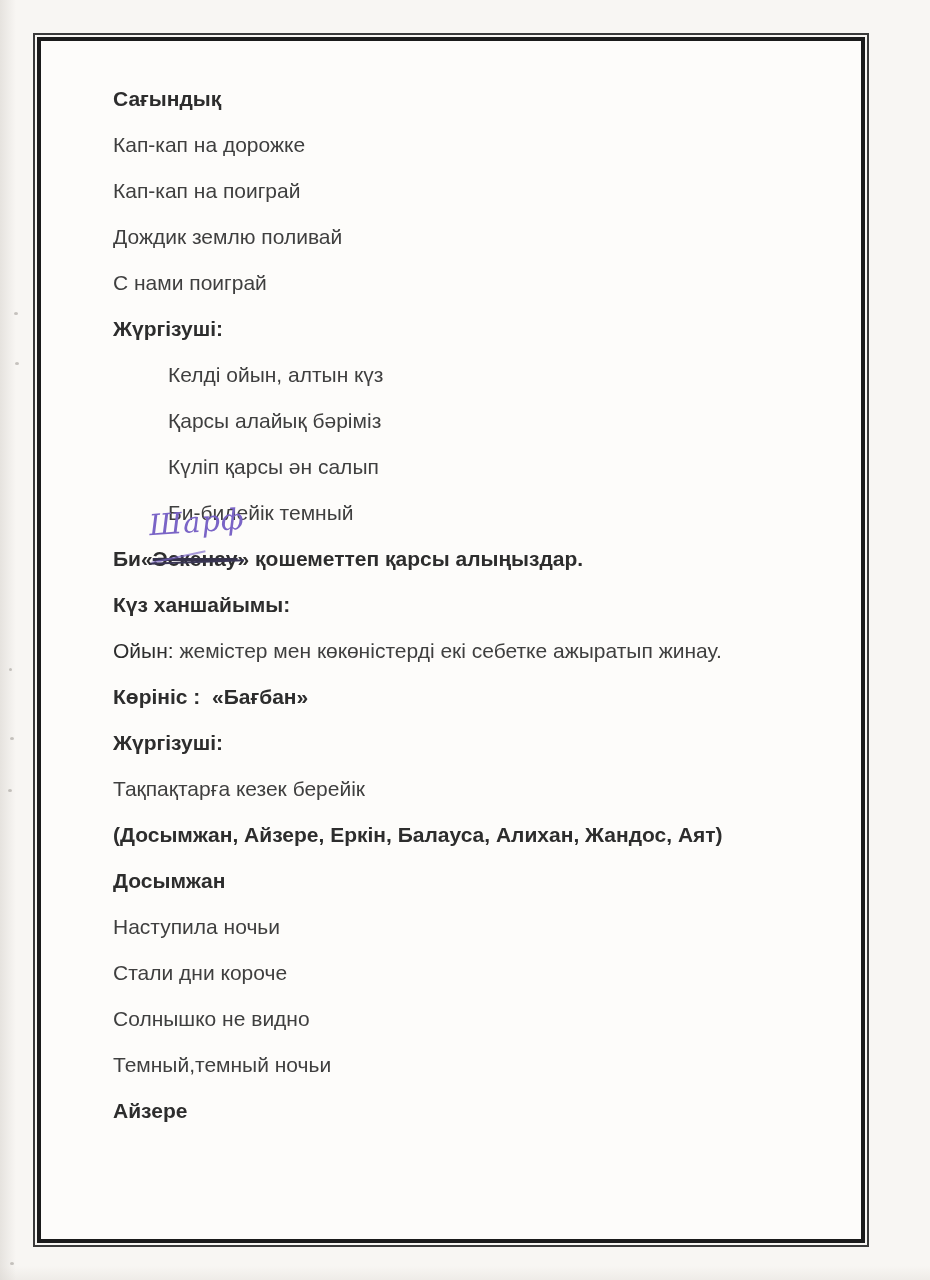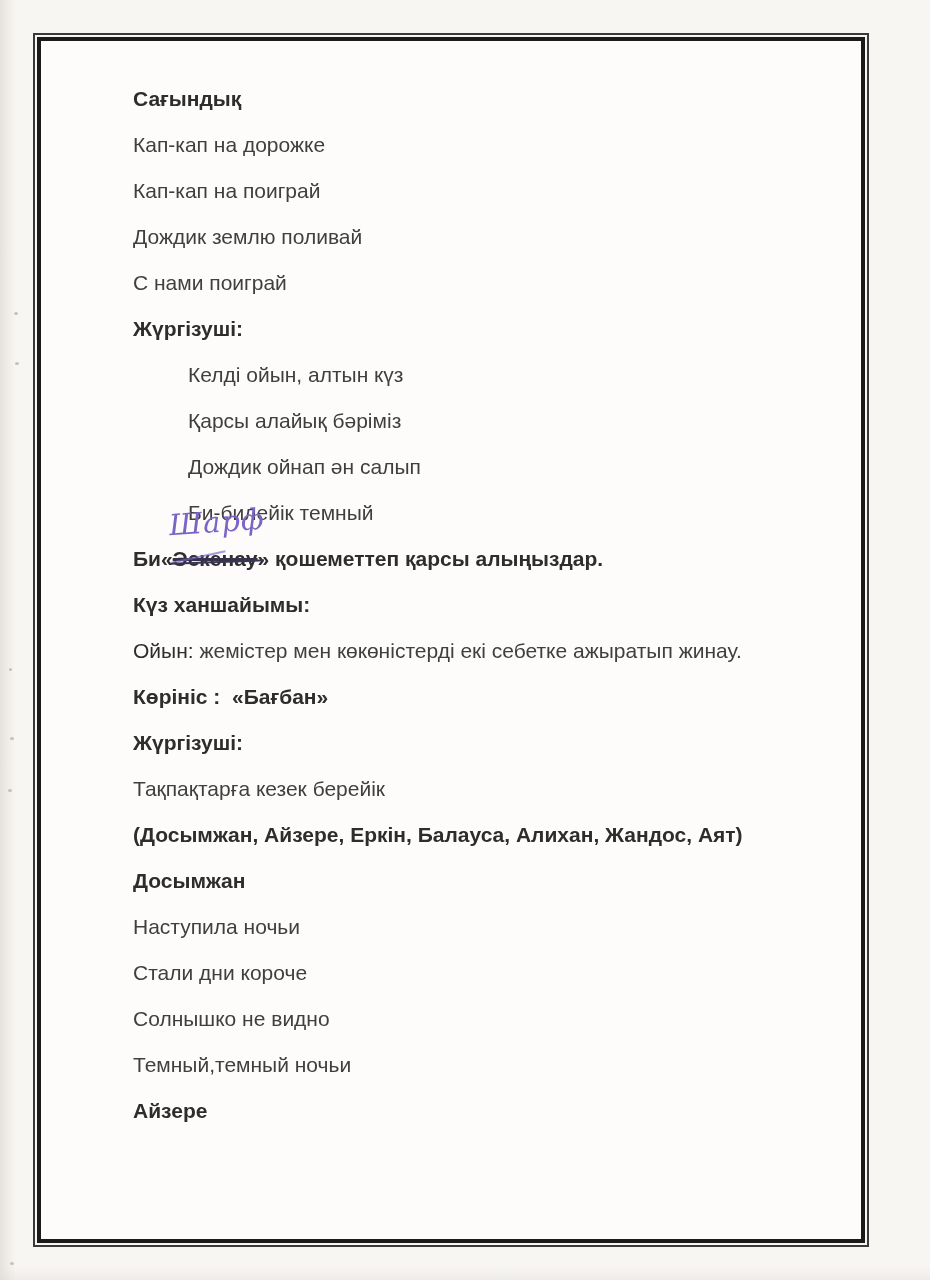--- a/index.html
+++ b/index.html
@@ -37,21 +37,21 @@
     border:2px solid var(--frame-thin);
     background:transparent;
   }
   .frame-inner{
     position:absolute;inset:2px;
     border:4px solid var(--frame);
     background:var(--inner-paper);
   }
   .content{
     position:absolute;inset:0;
-    padding:44px 28px 0 92px;
+    padding:44px 28px 0 72px;
     color:var(--text);
   }
   p.line{
     margin:0 0 19px 0;
     font-size:21px;
     line-height:27px;
     white-space:pre-wrap;
     font-weight:400;
   }
   p.line.bold{font-weight:700;color:var(--bold-text);}
@@ -102,21 +102,21 @@
     <div class="frame-inner">
       <div class="content" id="doc-body">
           <p class="line bold">Сағындық</p>
           <p class="line">Кап-кап на дорожке</p>
           <p class="line">Кап-кап на поиграй</p>
           <p class="line">Дождик землю поливай</p>
           <p class="line">С нами поиграй</p>
           <p class="line bold">Жүргізуші:</p>
           <p class="line indent">Келді ойын, алтын күз</p>
           <p class="line indent">Қарсы алайық бәріміз</p>
-          <p class="line indent">Дождик ойнап ән салып</p>
+          <p class="line indent">Күліп қарсы ән салып</p>
           <p class="line indent">Би-билейік темный</p>
           <p class="line bold"><span>Би«</span><span class="struck-wrap"><span class="handwriting">Шарф</span><span class="struck">Эскенау</span></span><span>» қошеметтеп қарсы алыңыздар.</span></p>
           <p class="line bold">Күз ханшайымы:</p>
           <p class="line"><span class="label-bold">Ойын:</span><span> жемістер мен көкөністерді екі себетке ажыратып жинау.</span></p>
           <p class="line bold">Көрініс :  «Бағбан»</p>
           <p class="line bold">Жүргізуші:</p>
           <p class="line">Тақпақтарға кезек берейік</p>
           <p class="line bold">(Досымжан, Айзере, Еркін, Балауса, Алихан, Жандос, Аят)</p>
           <p class="line bold">Досымжан</p>
           <p class="line">Наступила ночьи</p>

